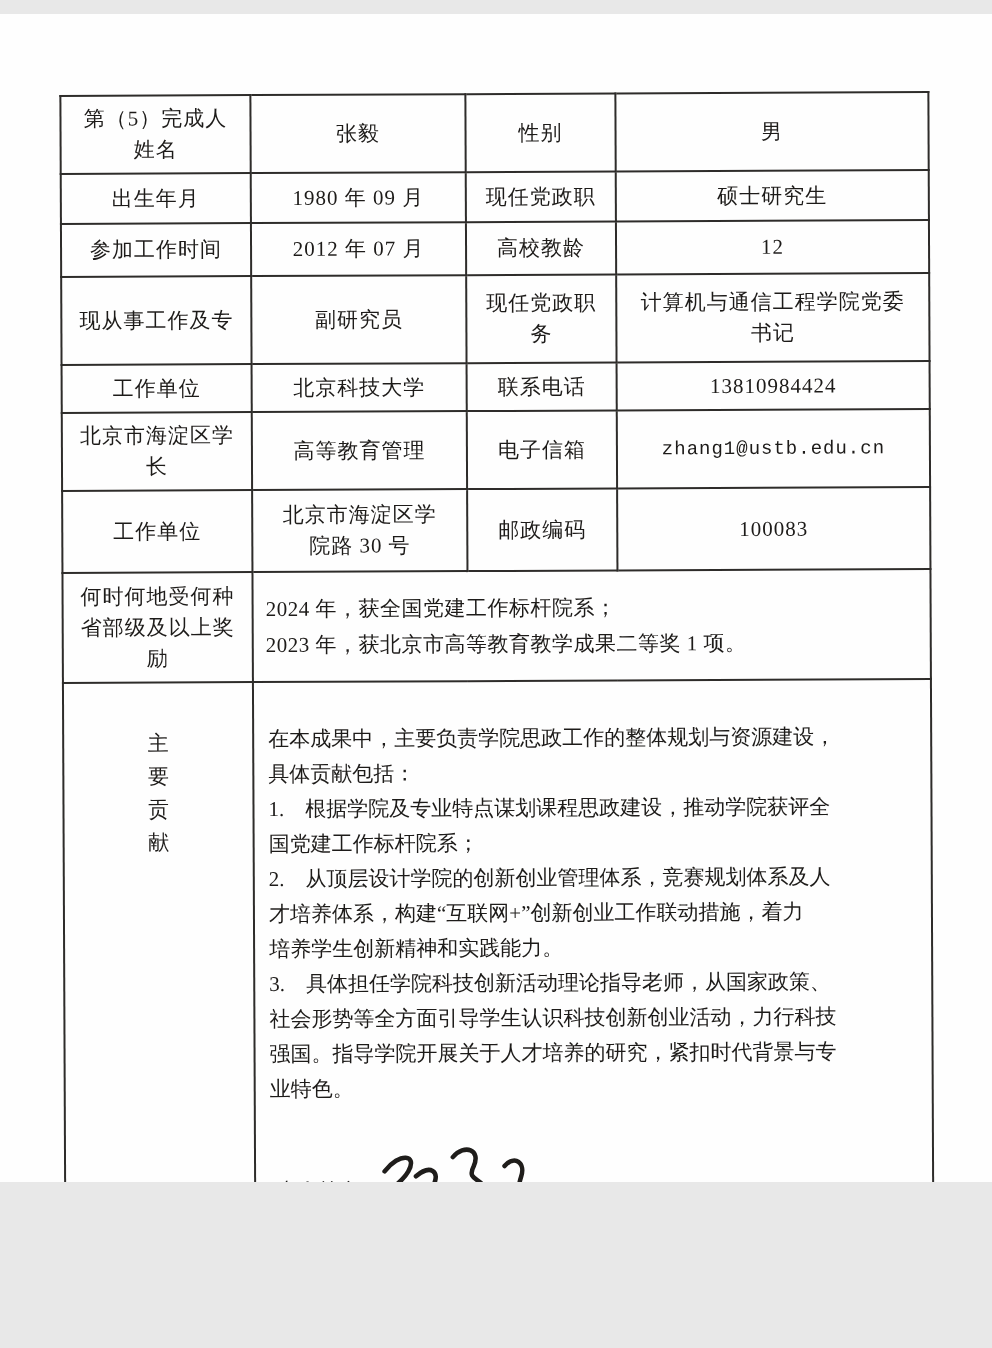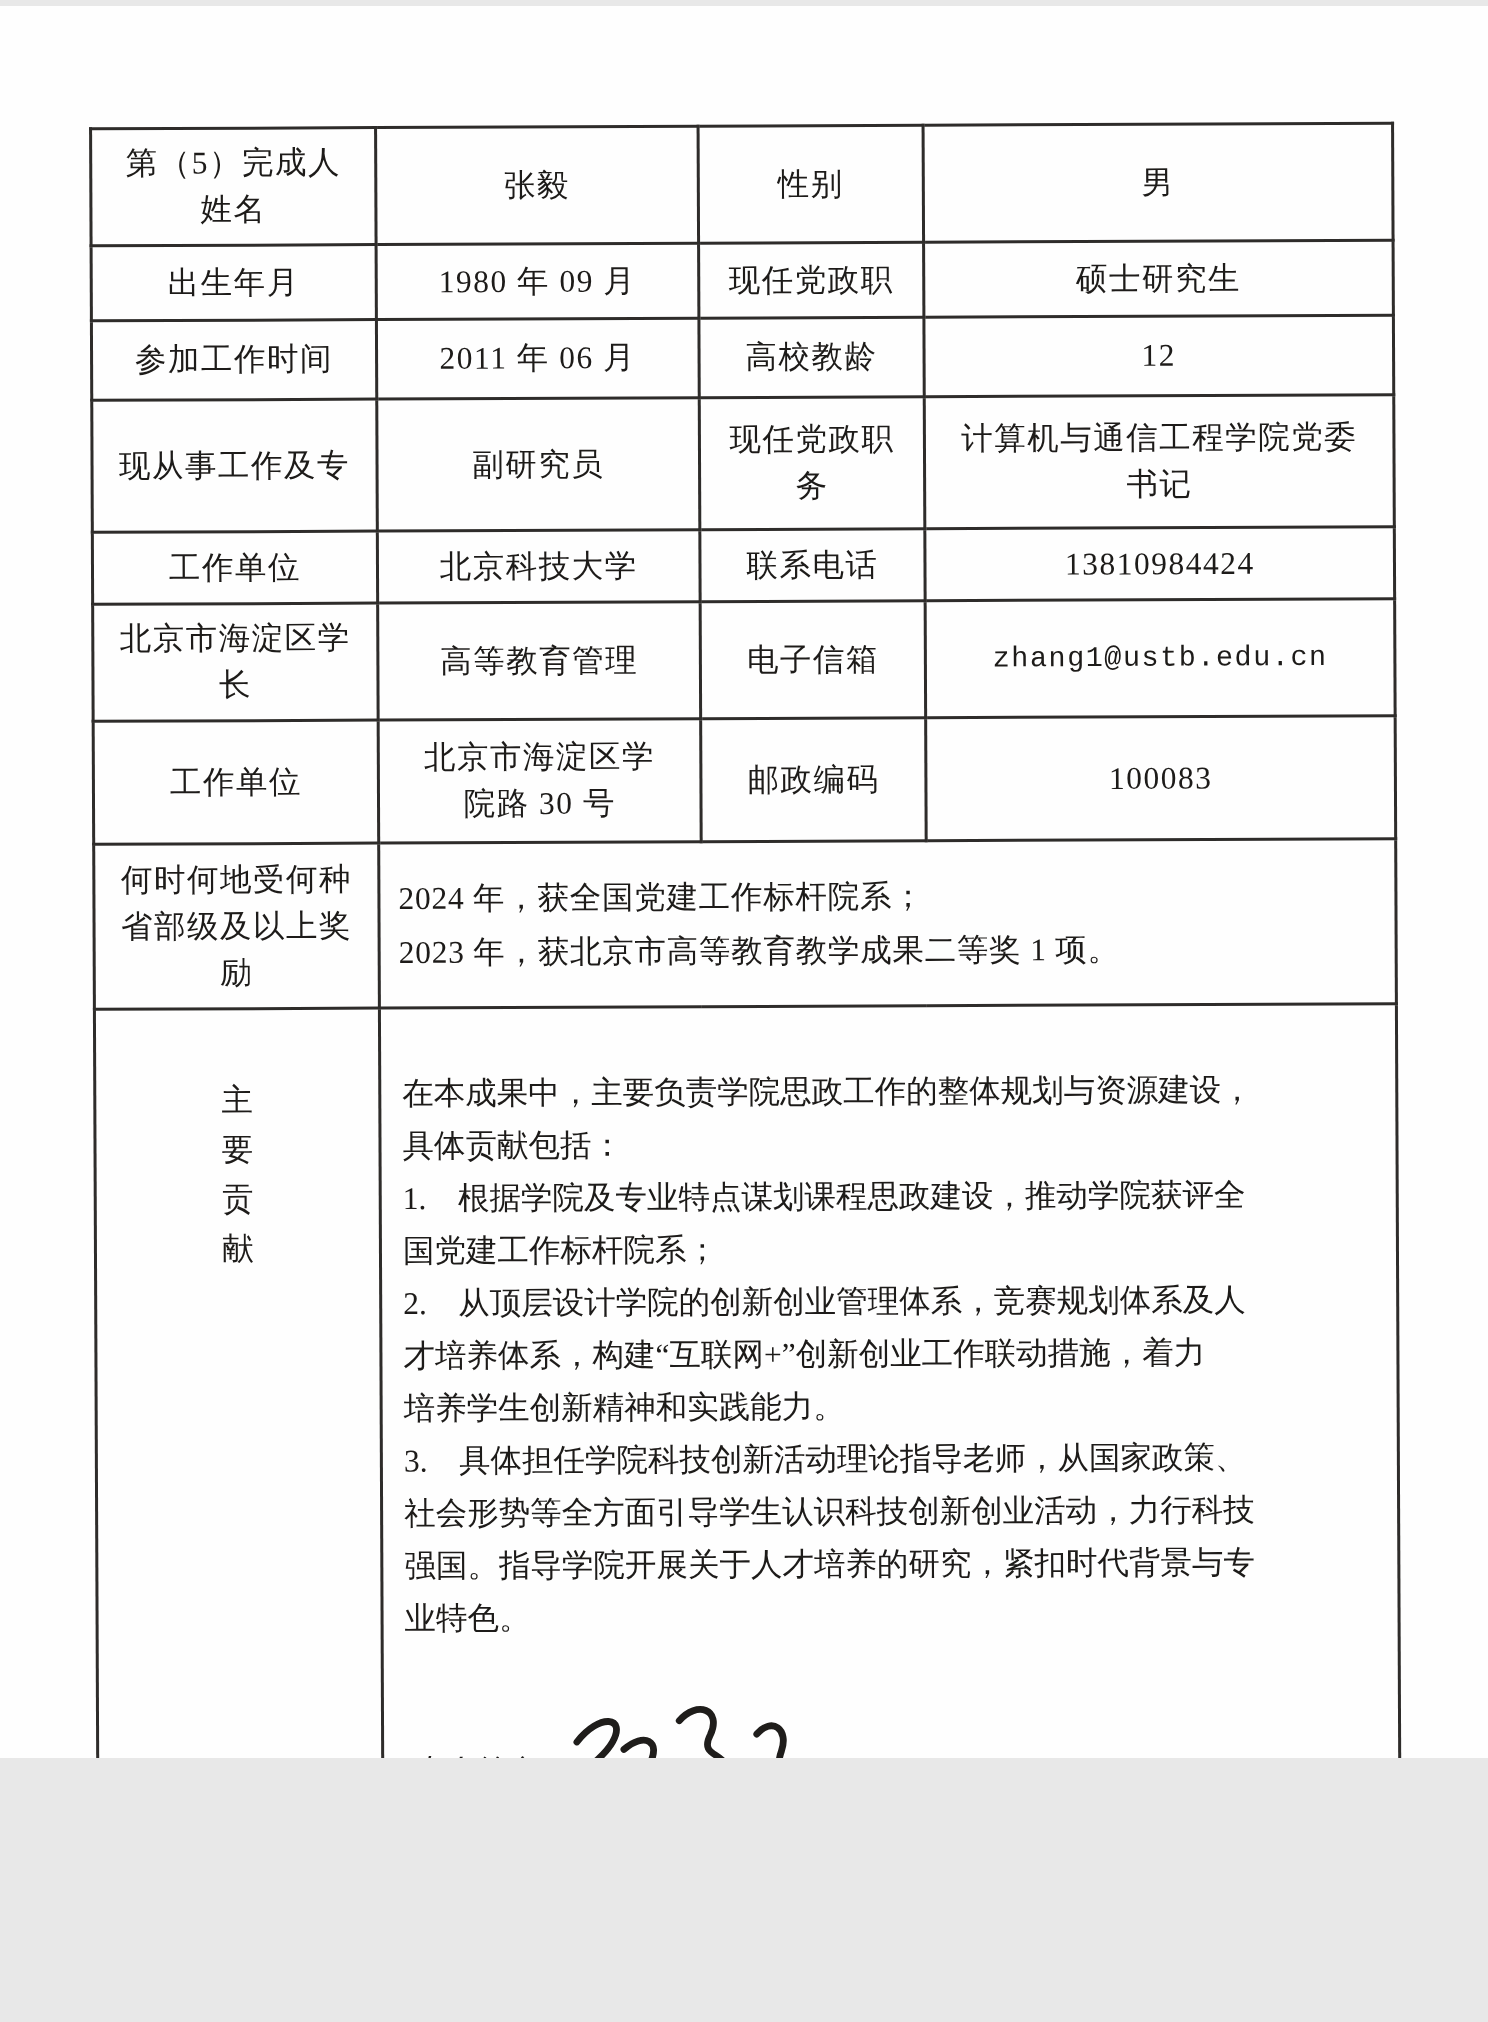--- a/index.html
+++ b/index.html
@@ -1,19 +1,19 @@
 <!DOCTYPE html>
 <html><head>
 <meta charset="utf-8">
 <style>
   html,body{margin:0;padding:0;background:#e8e8e8;}
   .page{
     position:relative;
     width:992px;height:1168px;
-    margin:4px auto;
+    margin:14px auto;
     background:#fefefe;
     overflow:hidden;
     font-family:"Liberation Serif","DejaVu Serif",serif;
     color:#1c1c1c;
   }
   table.form-table{
     position:absolute;left:62px;top:79px;
     width:868px;
     border-collapse:collapse;
     table-layout:fixed;
@@ -120,21 +120,21 @@
       <td>男</td>
     </tr>
     <tr class="r2">
       <td>出生年月</td>
       <td>1980 年 09 月</td>
       <td>现任党政职</td>
       <td>硕士研究生</td>
     </tr>
     <tr class="r3">
       <td>参加工作时间</td>
-      <td>2011 年 06 月</td>
+      <td>2012 年 07 月</td>
       <td>高校教龄</td>
       <td>12</td>
     </tr>
     <tr class="r4">
       <td>现从事工作及专</td>
       <td>副研究员</td>
       <td>现任党政职
 务</td>
       <td>计算机与通信工程学院党委
 书记</td>

